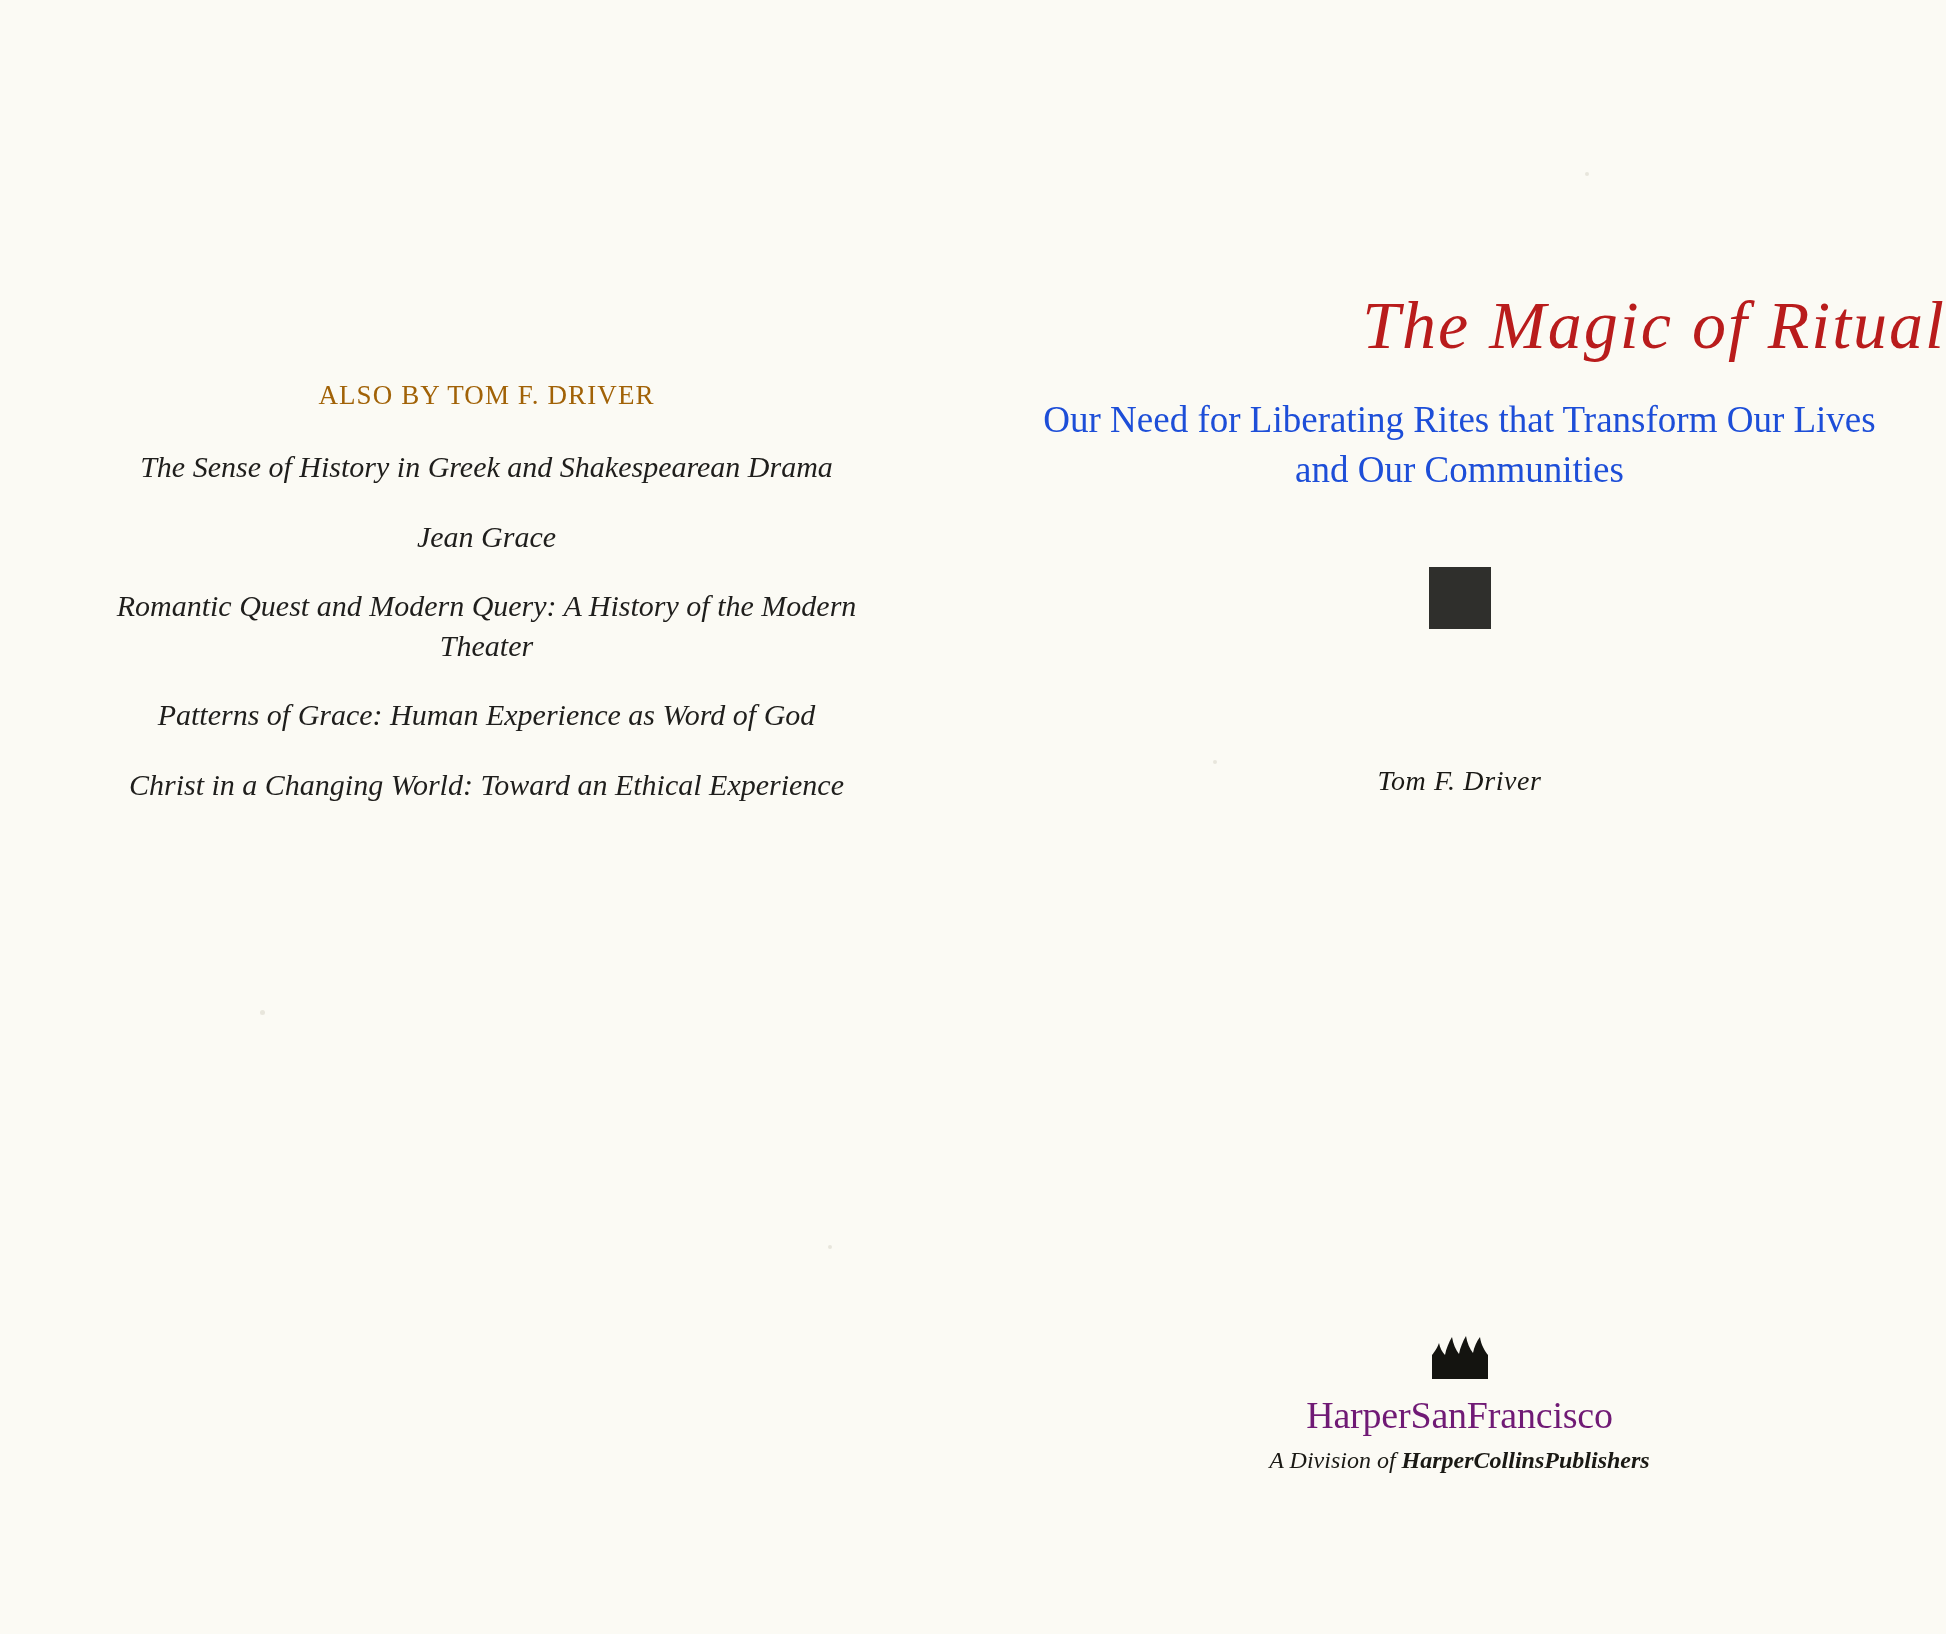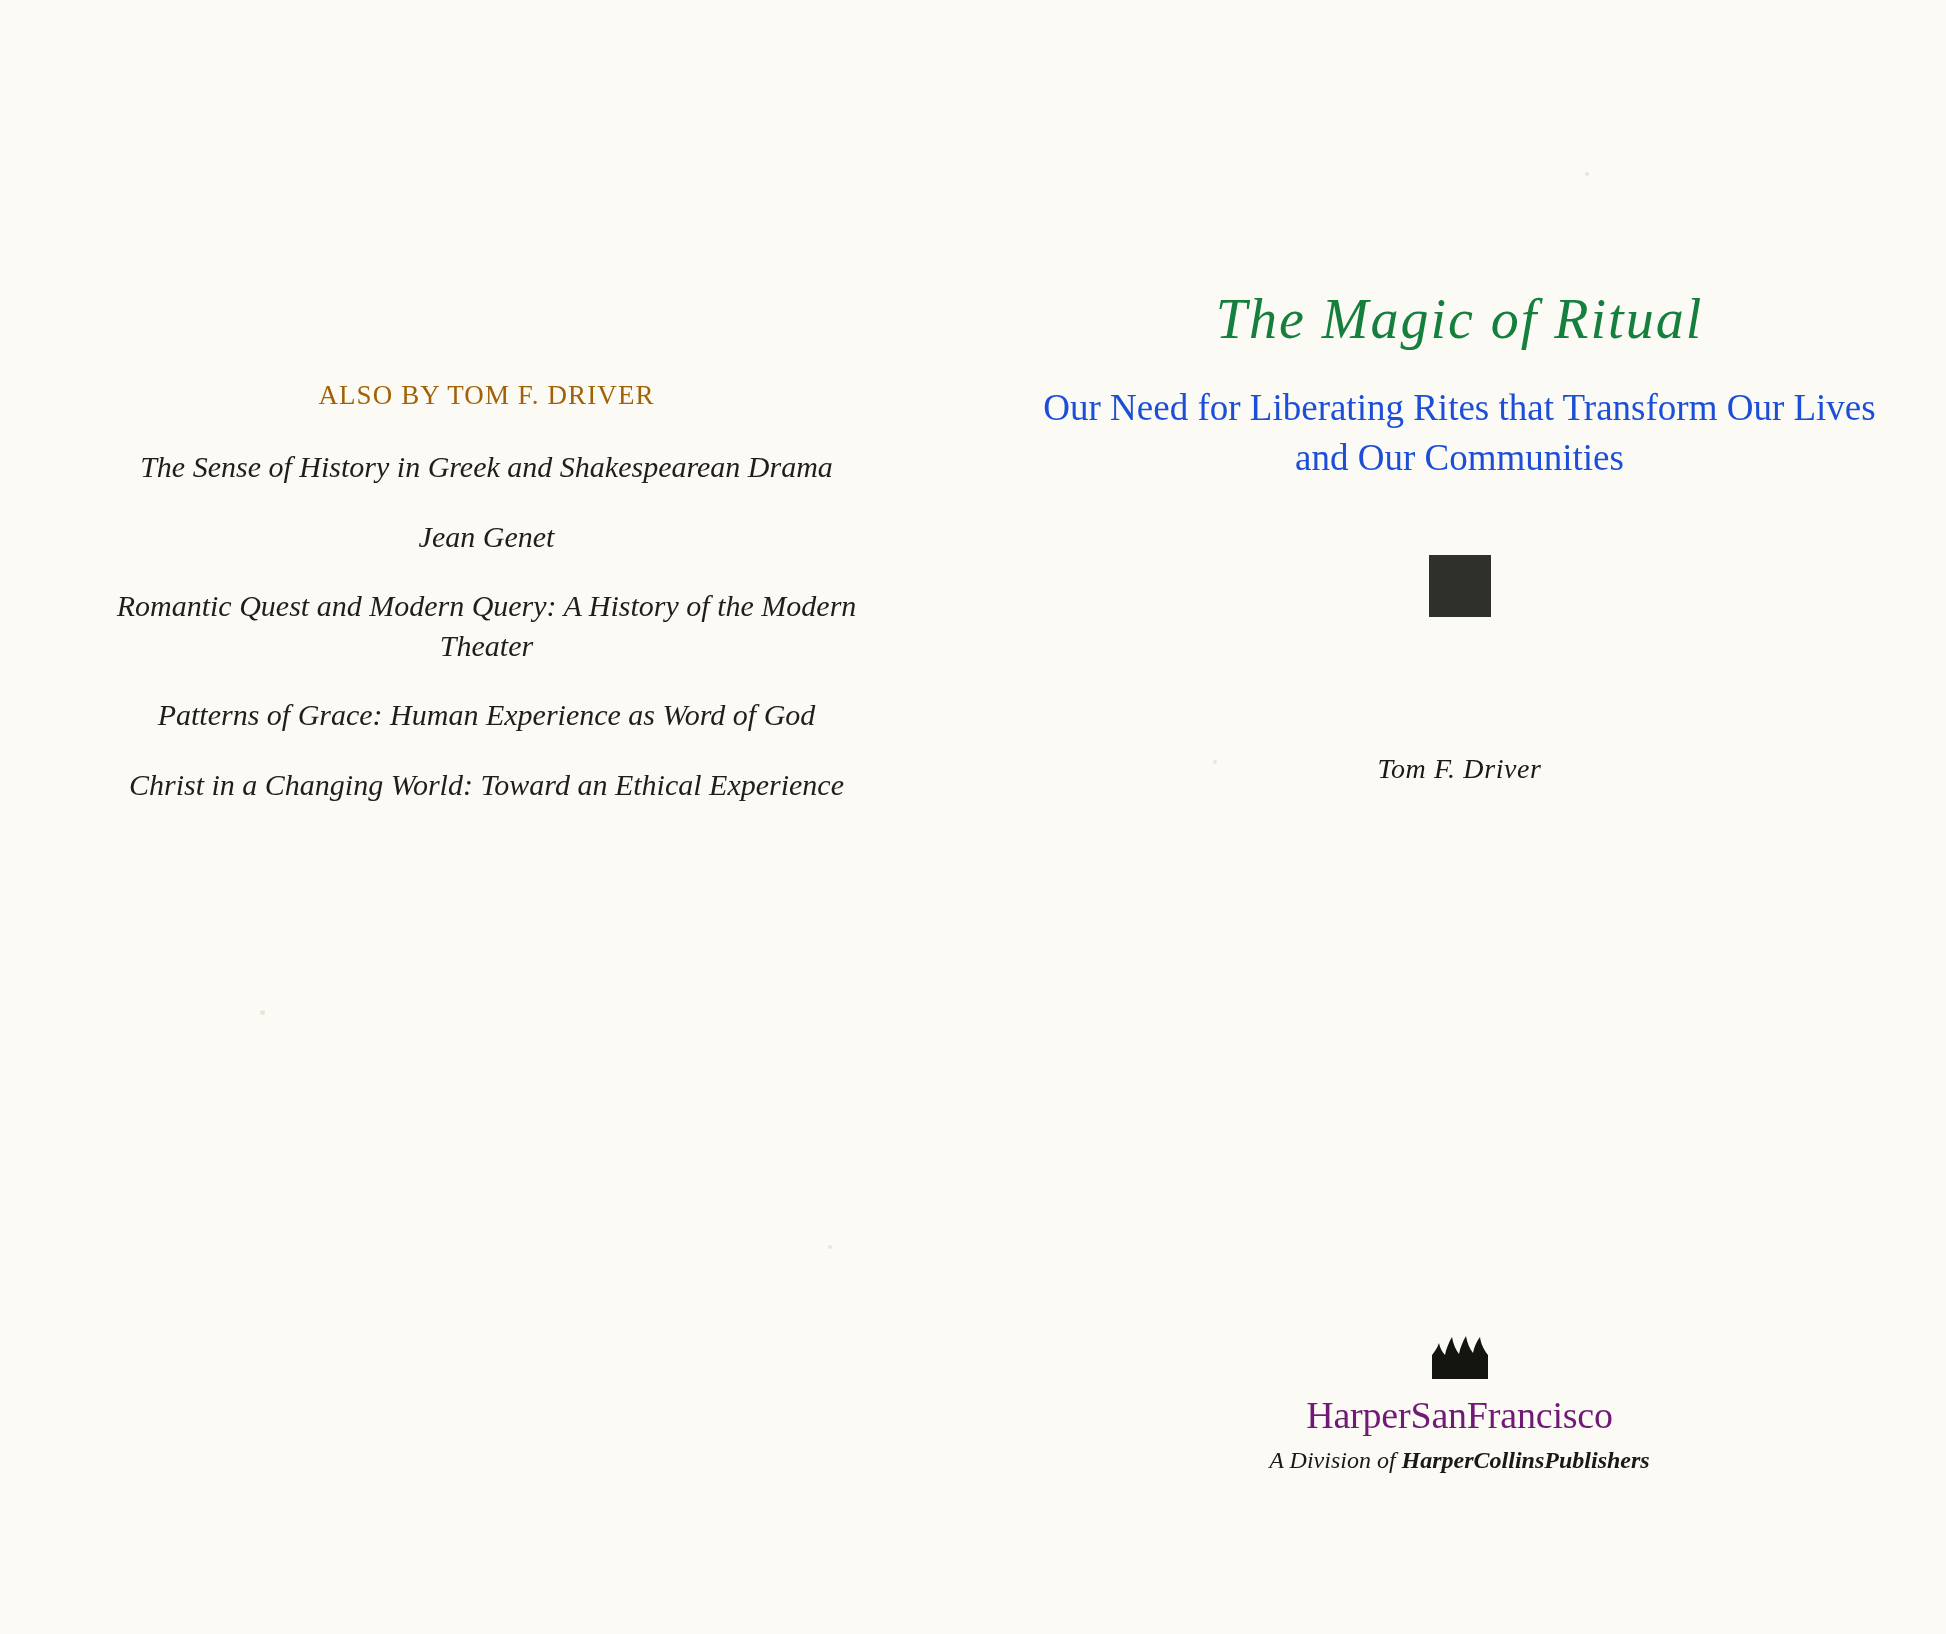--- a/index.html
+++ b/index.html
@@ -67,25 +67,26 @@
   .title-area {
     position: absolute;
     left: 0;
     top: 290px;
     width: 973px;
     text-align: center;
   }
   .book-title {
     font-family: "Liberation Serif", serif;
     font-style: italic;
-    font-size: 56px;
+    font-size: 68px;
     letter-spacing: 2px;
-    color: #15803d;
+    color: #b91c1c;
     line-height: 1.05;
     white-space: nowrap;
+    text-align: right;
   }
   .book-subtitle {
     margin-top: 34px;
     font-family: "Liberation Serif", serif;
     font-size: 37px;
     line-height: 1.35;
     color: #1d4ed8;
     padding: 0 70px;
   }
   .ornament-square {
@@ -144,21 +145,21 @@
 </head>
 <body>
 
 <div class="spread">
 
   <div class="page-left">
     <div class="also-by-block">
       <div class="also-by-heading">ALSO BY TOM F. DRIVER</div>
       <div class="also-by-list">
         <div class="also-by-item">The Sense of History in Greek and Shakespearean Drama</div>
-        <div class="also-by-item">Jean Genet</div>
+        <div class="also-by-item">Jean Grace</div>
         <div class="also-by-item">Romantic Quest and Modern Query: A History of the Modern Theater</div>
         <div class="also-by-item">Patterns of Grace: Human Experience as Word of God</div>
         <div class="also-by-item">Christ in a Changing World: Toward an Ethical Experience</div>
       </div>
     </div>
     <div class="speck" style="left:260px; top:1010px; width:5px; height:5px;"></div>
     <div class="speck" style="left:828px; top:1245px; width:4px; height:4px;"></div>
   </div>
 
   <div class="page-right">

